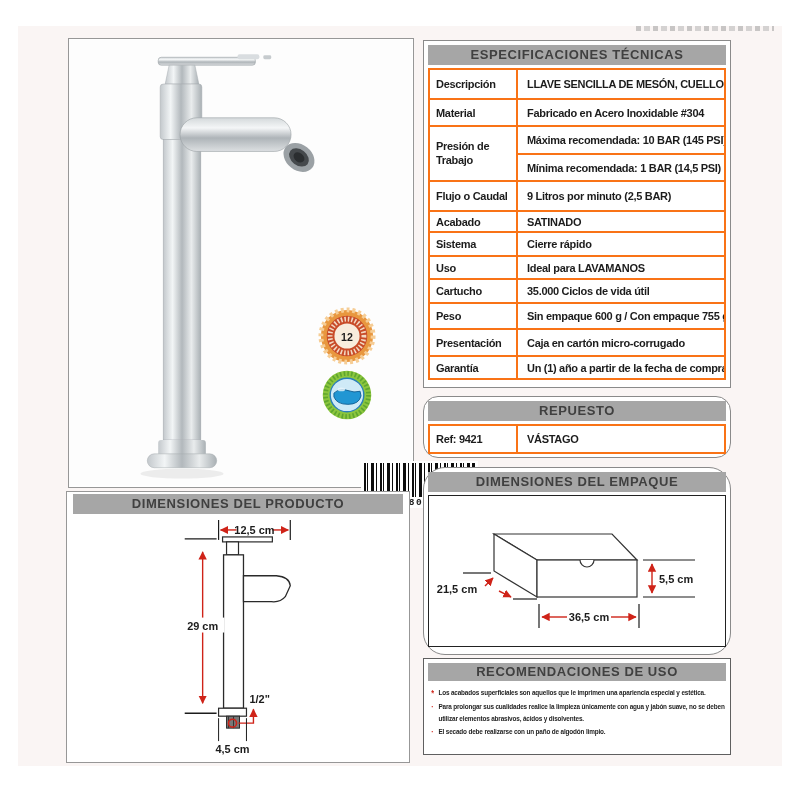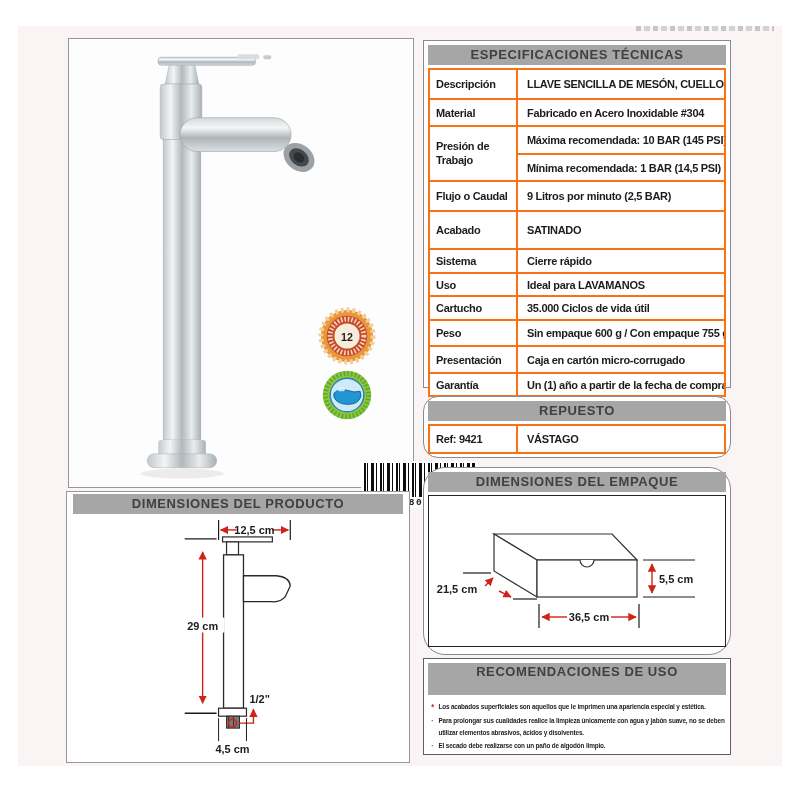--- a/index.html
+++ b/index.html
@@ -172,21 +172,21 @@
       <td class="lab" rowspan="2" style="white-space:normal;line-height:1.25">Presión de Trabajo</td>
       <td class="val">Máxima recomendada: 10 BAR (145 PSI)</td>
     </tr>
     <tr style="height:27px">
       <td class="val">Mínima recomendada: 1 BAR (14,5 PSI)</td>
     </tr>
     <tr style="height:30px">
       <td class="lab">Flujo o Caudal</td>
       <td class="val">9 Litros por minuto (2,5 BAR)</td>
     </tr>
-    <tr style="height:38px">
+    <tr style="height:21px">
       <td class="lab">Acabado</td>
       <td class="val">SATINADO</td>
     </tr>
     <tr style="height:24px">
       <td class="lab">Sistema</td>
       <td class="val">Cierre rápido</td>
     </tr>
     <tr style="height:23px">
       <td class="lab">Uso</td>
       <td class="val">Ideal para LAVAMANOS</td>
@@ -252,21 +252,21 @@
       <line x1="110" y1="108" x2="110" y2="132" stroke="#1c1c1c" stroke-width="1.2"></line>
       <line x1="210" y1="108" x2="210" y2="132" stroke="#1c1c1c" stroke-width="1.2"></line>
       <line x1="138" y1="121" x2="113" y2="121" stroke="#cf2318" stroke-width="1.4" marker-end="url(#mb)"></line>
       <line x1="182" y1="121" x2="207" y2="121" stroke="#cf2318" stroke-width="1.4" marker-end="url(#mb)"></line>
       <text x="160" y="125" text-anchor="middle">36,5 cm</text>
     </svg>
   </div>
 </div>
 
 <div class="box" style="left:423px;top:658px;width:308px;height:97px;border-color:#5f5f5f;">
-  <div class="band" style="height:32px;line-height:18px;">RECOMENDACIONES DE USO</div>
+  <div class="band" style="height:18px;line-height:18px;">RECOMENDACIONES DE USO</div>
   <div class="rec-list">
     <div class="rec-item">
       <span class="mark">*</span>
       <span>Los acabados superficiales son aquellos que le imprimen una apariencia especial y estética.</span>
     </div>
     <div class="rec-item">
       <span class="mark">·</span>
       <span>Para prolongar sus cualidades realice la limpieza únicamente con agua y jabón suave, no se deben utilizar elementos abrasivos, ácidos y disolventes.</span>
     </div>
     <div class="rec-item">

